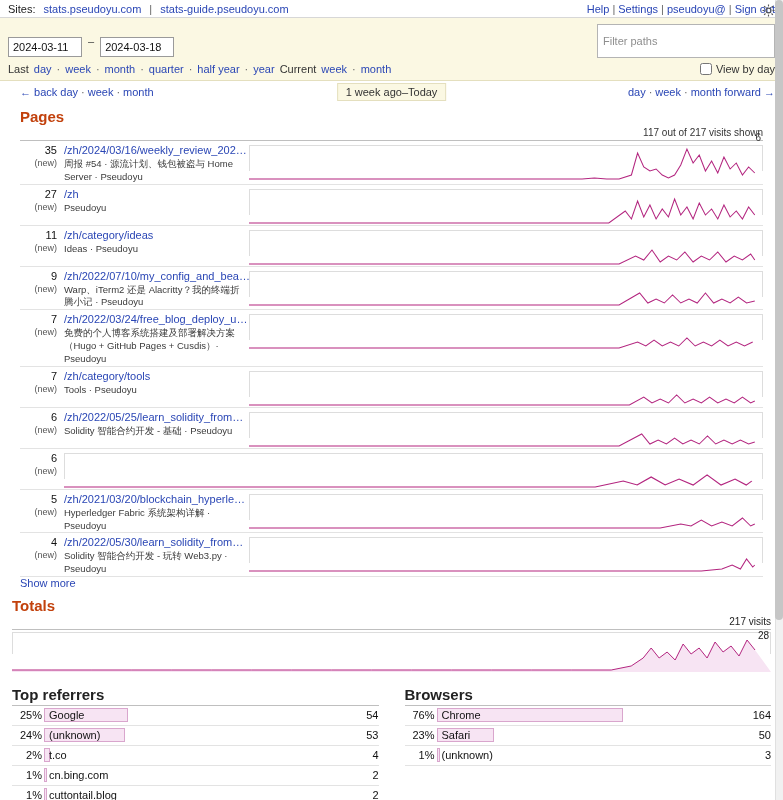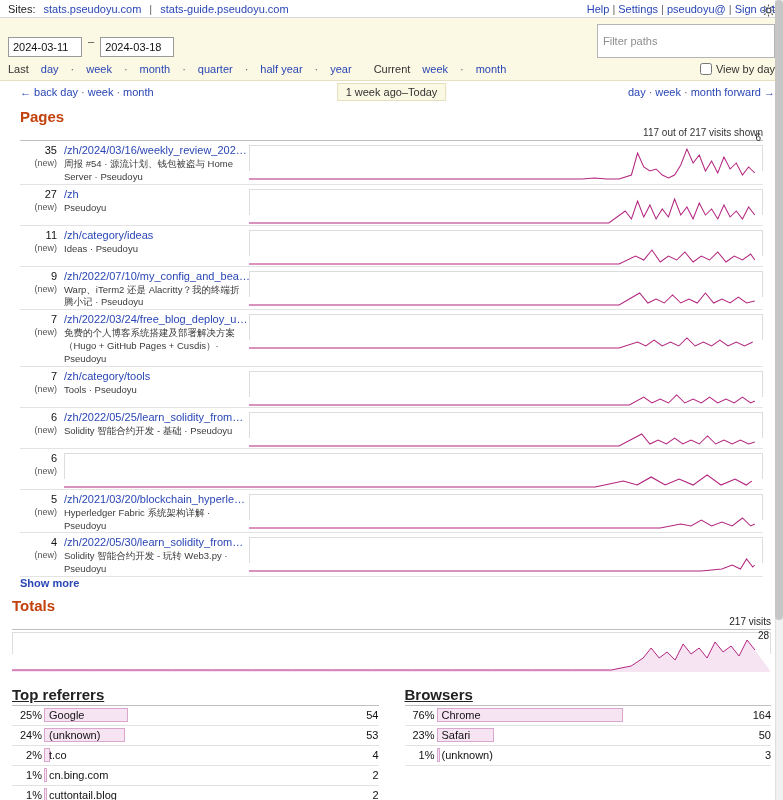--- a/index.html
+++ b/index.html
@@ -54,21 +54,21 @@
     background: #fff;
     font-size: 11px;
     padding: 16px 5px;
     color: #111;
   }
   .filterbox::placeholder { color: #8e8e8e; }
   .rangerow {
     margin-top: 5px;
     display: flex; 
     font-size: 11px;
-    gap: 12px;
+    gap: 5px;
     color: #333;
   }
   .viewbyday {
     margin-left: auto;
     display: flex; align-items: center; gap: 4px;
     font-size: 11px; color: #333;
   }
   .viewbyday input { margin: 0; width: 12px; height: 12px; }
   .gear {
     position: absolute; right: 8px; top: -14px;
@@ -139,40 +139,40 @@
     border: 1px solid #ddd;
     border-bottom: none;
     height: 26px;
     background: #fff;
   }
   .spark svg { display: block; width: 100%; height: 36px; margin-top: -26px; }
   .maxlabel {
     position: absolute; right: 2px; top: -12px;
     font-size: 10px; color: #333;
   }
-  .showmore { margin: 6px 0 4px 12px; font-size: 11px; font-weight: bold; }
+  .showmore { margin: 6px 0 4px 12px; font-size: 11px; }
 
   
   .totals-wrap { margin: 8px 12px 0 12px; }
   .totals-hdr {
     display:flex; align-items: flex-end;
     border-bottom: 1px solid #bfbfbf; padding-bottom: 2px;
   }
   .totals-hdr .note { margin-left: auto; font-size: 10px; }
   .totalchart { position: relative; margin-top: 2px; }
   .totalchart .box { border: 1px solid #ddd; border-bottom: none; height: 22px; }
   .totalchart svg { display: block; width: 100%; height: 40px; margin-top: -22px; }
   .totalchart .maxlabel2 {
     position: absolute; right: 2px; top: -2px; font-size: 10px; color: #222;
   }
 
   
   .cols { display: flex; margin: 14px 12px 0 12px; gap: 26px; }
   .col { flex: 1; }
-  .col h2 { font-size: 15px; font-weight: bold; margin: 0 0 2px 0; text-decoration: underline; }
+  .col h2 { font-size: 15px; font-weight: bold; margin: 0 0 2px 0; }
   .col .rule { border-bottom: 1px solid #bfbfbf; height: 1px; margin-bottom: 0; }
   .brow {
     display: flex; align-items: center;
     border-bottom: 1px solid #e3e3e3;
     height: 20px;
     font-size: 11px;
   }
   .bpct { width: 32px; text-align: right; padding-right: 2px; color: #111; flex: none; }
   .bbar {
     position: relative;
@@ -246,21 +246,21 @@
       <span class="sep">·</span>
     <a href="#">week</a>
       <span class="sep">·</span>
     <a href="#">month</a>
       <span class="sep">·</span>
     <a href="#">quarter</a>
       <span class="sep">·</span>
     <a href="#">half year</a>
       <span class="sep">·</span>
     <a href="#">year</a>
-    <span style="margin-left:10px">Current</span>
+    <span style="margin-left:0">Current</span>
     <a href="#">week</a>
       <span class="sep">·</span>
     <a href="#">month</a>
 
     <span class="viewbyday">
       <input type="checkbox" style="">
       <span>View by day</span>
     </span>
   </div>
 </div>

